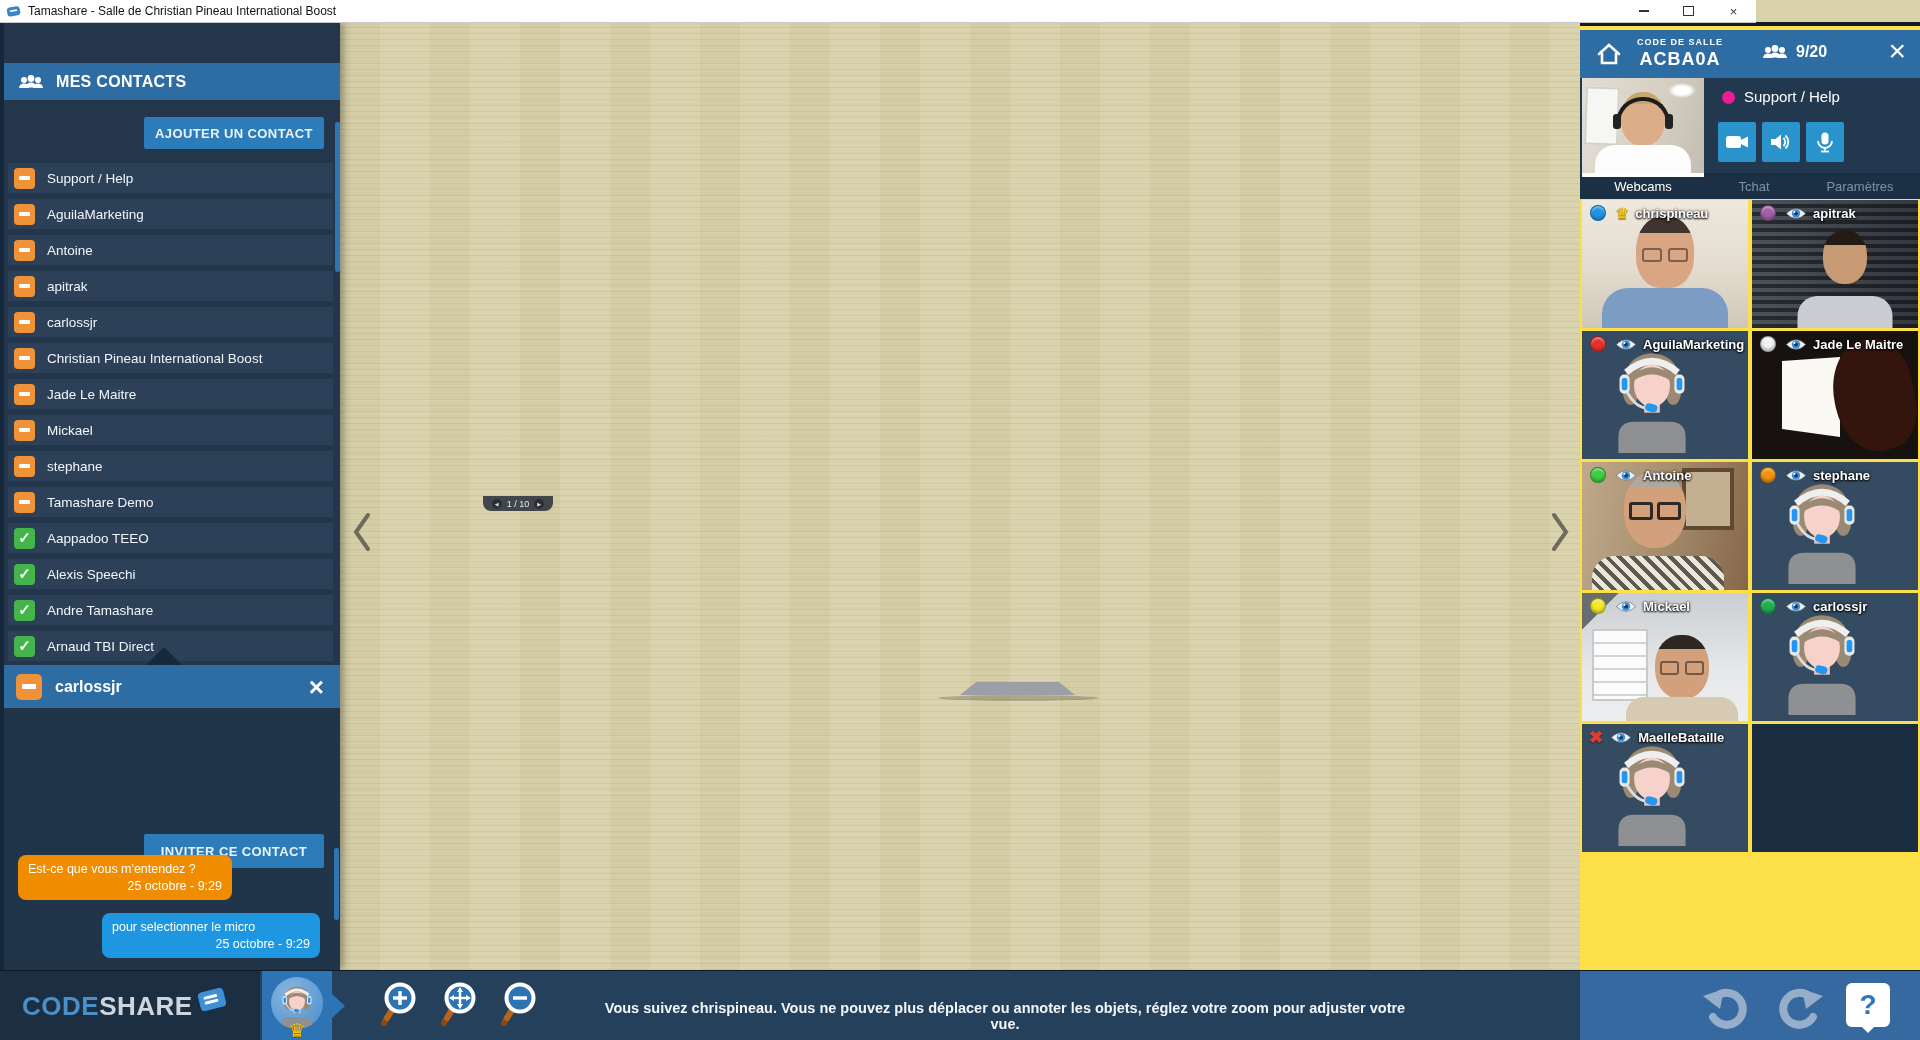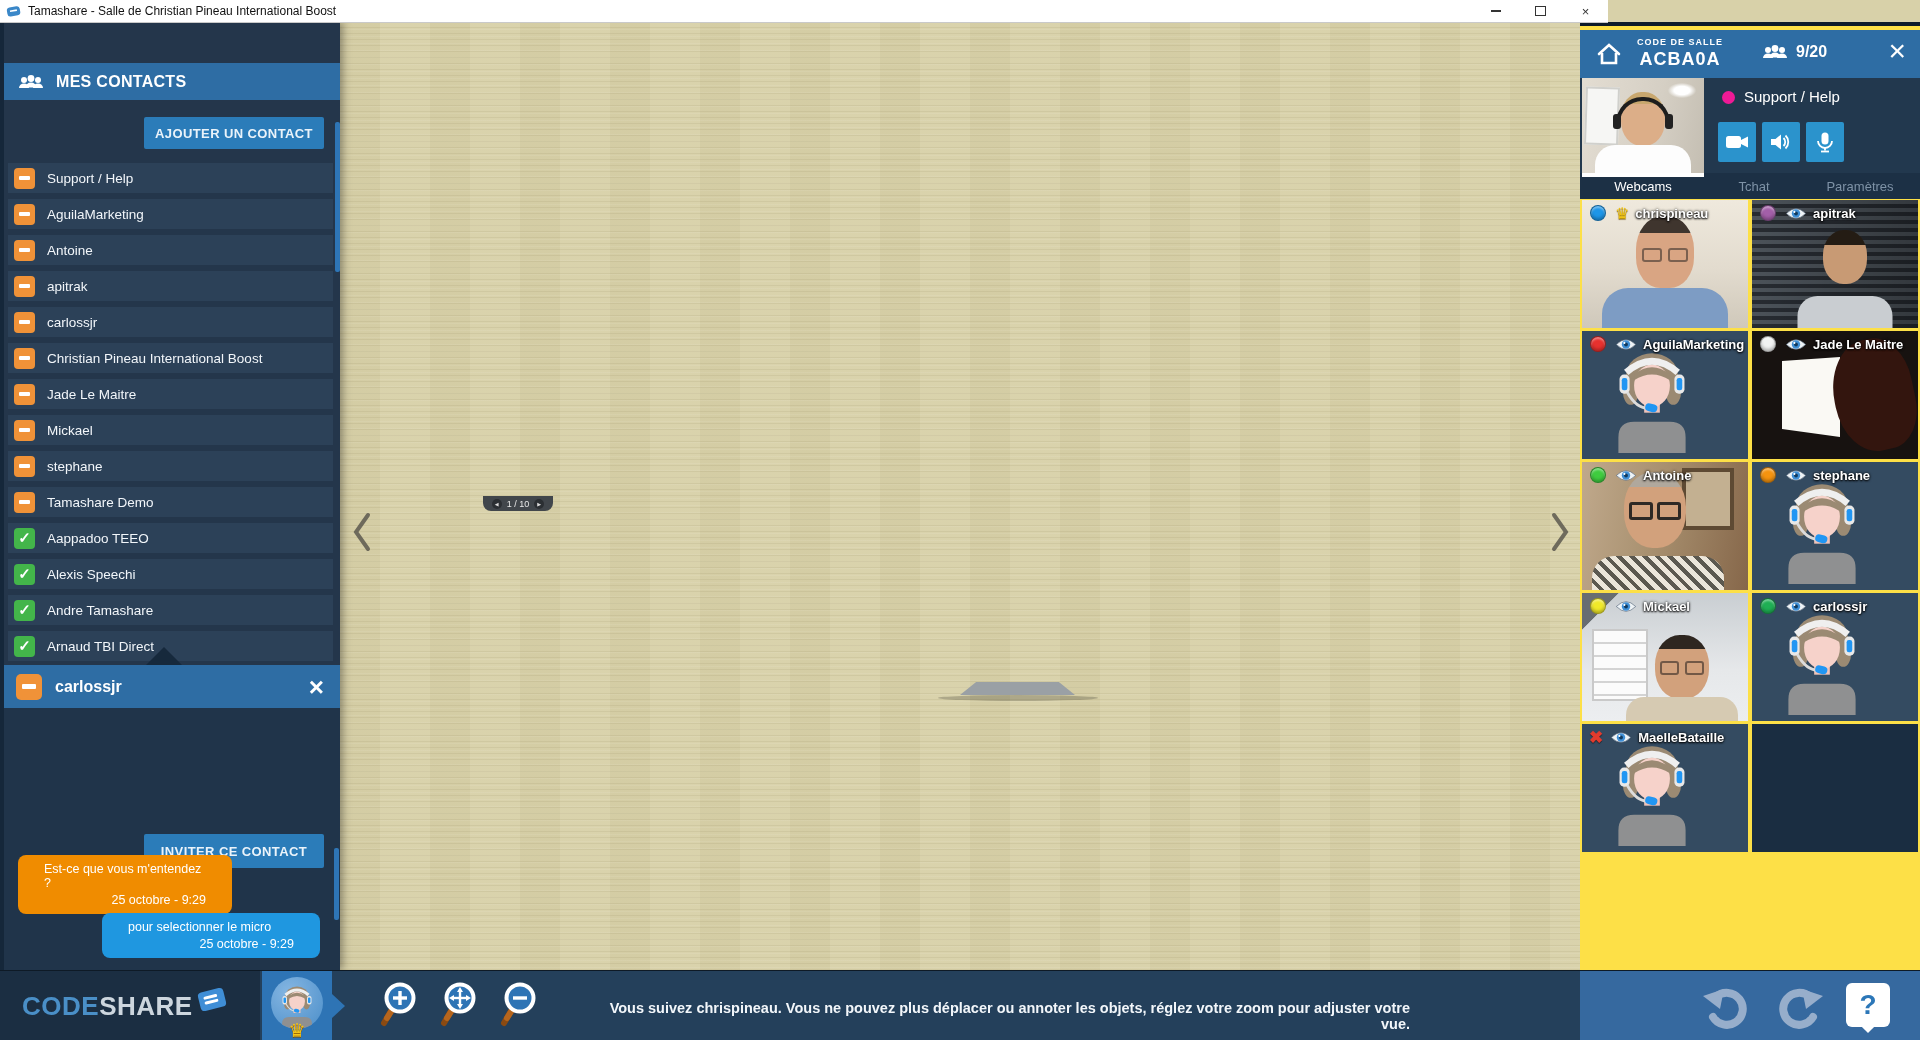--- a/index.html
+++ b/index.html
@@ -1,21 +1,21 @@
 <!DOCTYPE html>
 <html><head>
 <meta charset="utf-8">
 <style>
   html,body{margin:0;padding:0;background:#000;}
   #app{position:relative;width:1920px;height:1040px;overflow:hidden;
        font-family:"Liberation Sans",sans-serif;background:#d8d1a9;}
   i{font-style:normal;display:block;}
 
   
-  .titlebar{position:absolute;left:0;top:0;width:1608px;height:22px;background:#fff;
+  .titlebar{position:absolute;left:0;top:0;width:1756px;height:22px;background:#fff;
             border-bottom:1px solid #c9c9c9;display:flex;align-items:center;z-index:40;}
   .tlogo{width:15px;height:13px;margin:0 7px 0 6px;}
   .ttext{font-size:12px;color:#111;}
   .wctrl{position:absolute;right:0;top:0;height:22px;display:flex;}
   .wbtn{width:45px;height:22px;display:flex;align-items:center;justify-content:center;
         color:#333;font-size:13px;}
   .wbtn .minbar{width:10px;height:1.5px;background:#333;}
   .wbtn .maxbox{width:9px;height:8px;border:1.2px solid #333;}
 
   
@@ -169,21 +169,21 @@
      border-bottom:19px solid #16293c;}
   .chead{position:absolute;left:4px;top:40px;width:336px;height:43px;background:#2e6da4;
      display:flex;align-items:center;}
   .hicon{width:26px;height:26px;border-radius:5px;background:#f09238;margin:0 13px 0 12px;
      display:flex;align-items:center;justify-content:center;}
   .hicon::after{content:"";width:14px;height:4.5px;background:#fff;border-radius:1px;}
   .chead .hname{color:#fff;font-weight:bold;font-size:16px;flex:1;}
   .chead .hclose{color:#fff;font-size:26px;line-height:20px;margin-right:16px;font-weight:bold;}
   .cbody{position:absolute;left:4px;top:83px;width:336px;height:262px;background:#20344a;}
   #invitebtn{left:140px;top:98px;width:180px;height:34px;margin-top:28px;}
-  .bubble{position:absolute;border-radius:8px;color:#fff;font-size:12.5px;padding:7px 26px;box-sizing:border-box;}
+  .bubble{position:absolute;border-radius:8px;color:#fff;font-size:12.5px;padding:7px 10px;box-sizing:border-box;}
   .bubble .btime{display:block;text-align:right;margin-top:3px;}
   .bub-in{left:14px;top:147px;width:214px;background:#f08c00;}
   .bub-out{left:98px;top:205px;width:218px;background:#1f97e0;}
   #chatinput{position:absolute;left:16px;top:266px;width:306px;height:62px;background:#dae8f8;
      border:none;border-radius:3px;resize:none;box-sizing:border-box;padding:12px 10px;
      font-family:"Liberation Sans",sans-serif;font-size:14px;color:#333;}
   #chatinput::placeholder{color:#8fa0b2;}
 
   
   .roompanel{position:absolute;left:1580px;top:22px;width:340px;height:948px;background:#fde047;
@@ -302,21 +302,21 @@
      border-radius:2px;box-shadow:0 5px 0 #fff;}
   .avatarbtn{position:absolute;left:262px;top:0;width:70px;height:70px;background:#2e74b5;}
   .avatarbtn .circ{position:absolute;left:9px;top:6px;width:52px;height:52px;border-radius:50%;
      background:radial-gradient(circle at 35% 30%,#85b6e2,#4b8ec9);overflow:hidden;}
   .avatarbtn .crown2{position:absolute;left:50%;bottom:-1px;transform:translateX(-50%);color:#f5c518;
      font-size:19px;text-shadow:0 1px 0 #7a4a00;z-index:2;}
   .avchevron{position:absolute;left:332px;top:23px;width:0;height:0;border-top:12px solid transparent;
      border-bottom:12px solid transparent;border-left:13px solid #2e74b5;}
   .zoombtn{position:absolute;top:10px;width:46px;height:50px;background:none;border:none;padding:0;}
   #zin{left:378px;} #zmove{left:438px;} #zout{left:498px;}
-  .statusmsg{position:absolute;left:600px;top:1000px;width:810px;text-align:right;color:#f2f6fa;
+  .statusmsg{position:absolute;left:600px;top:1000px;width:810px;text-align:center;color:#f2f6fa;
      font-size:14.5px;font-weight:bold;z-index:21;}
   .rightsec{position:absolute;left:1580px;top:0;width:340px;height:70px;background:#36699f;}
   .histbtn{position:absolute;top:12px;background:none;border:none;padding:0;}
   #undo{left:122px;} #redo{left:192px;transform:scaleX(-1);}
   .helpbtn{position:absolute;left:266px;top:12px;width:44px;height:44px;background:#fff;border:none;
      border-radius:6px;color:#2c77b8;font-size:28px;font-weight:bold;font-family:"Liberation Sans",sans-serif;}
   .helpbtn::after{content:"";position:absolute;left:50%;bottom:-4px;width:10px;height:10px;background:#fff;
      transform:translateX(-50%) rotate(45deg);}
 </style>
 </head>

